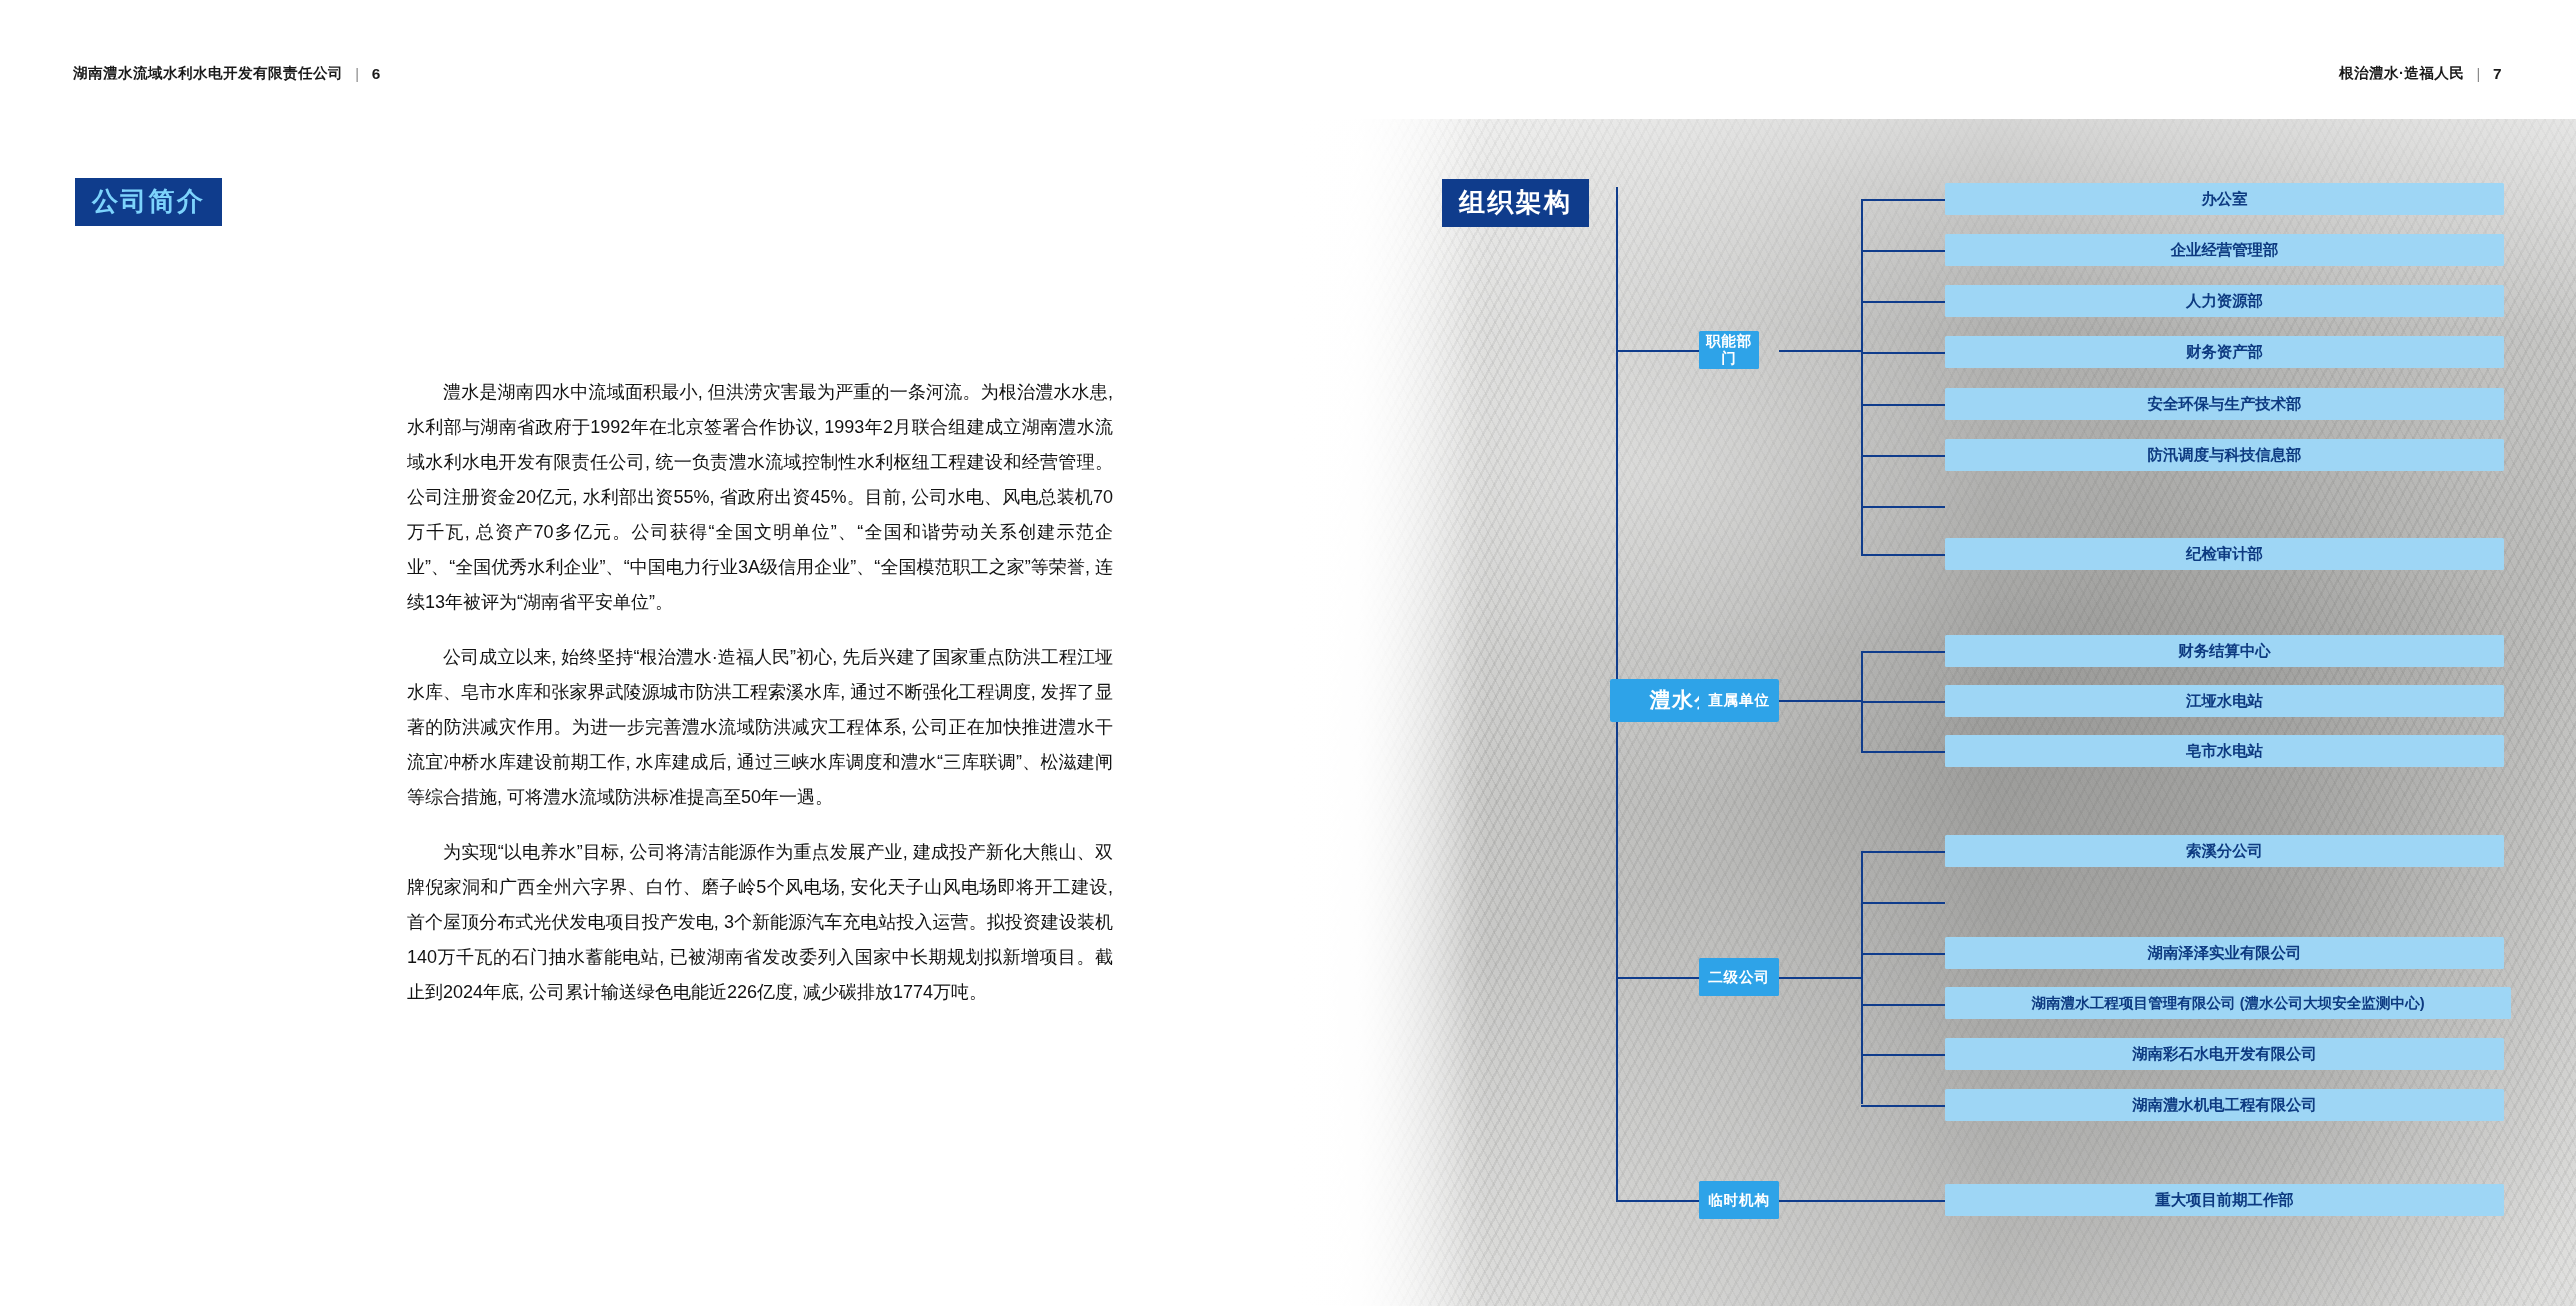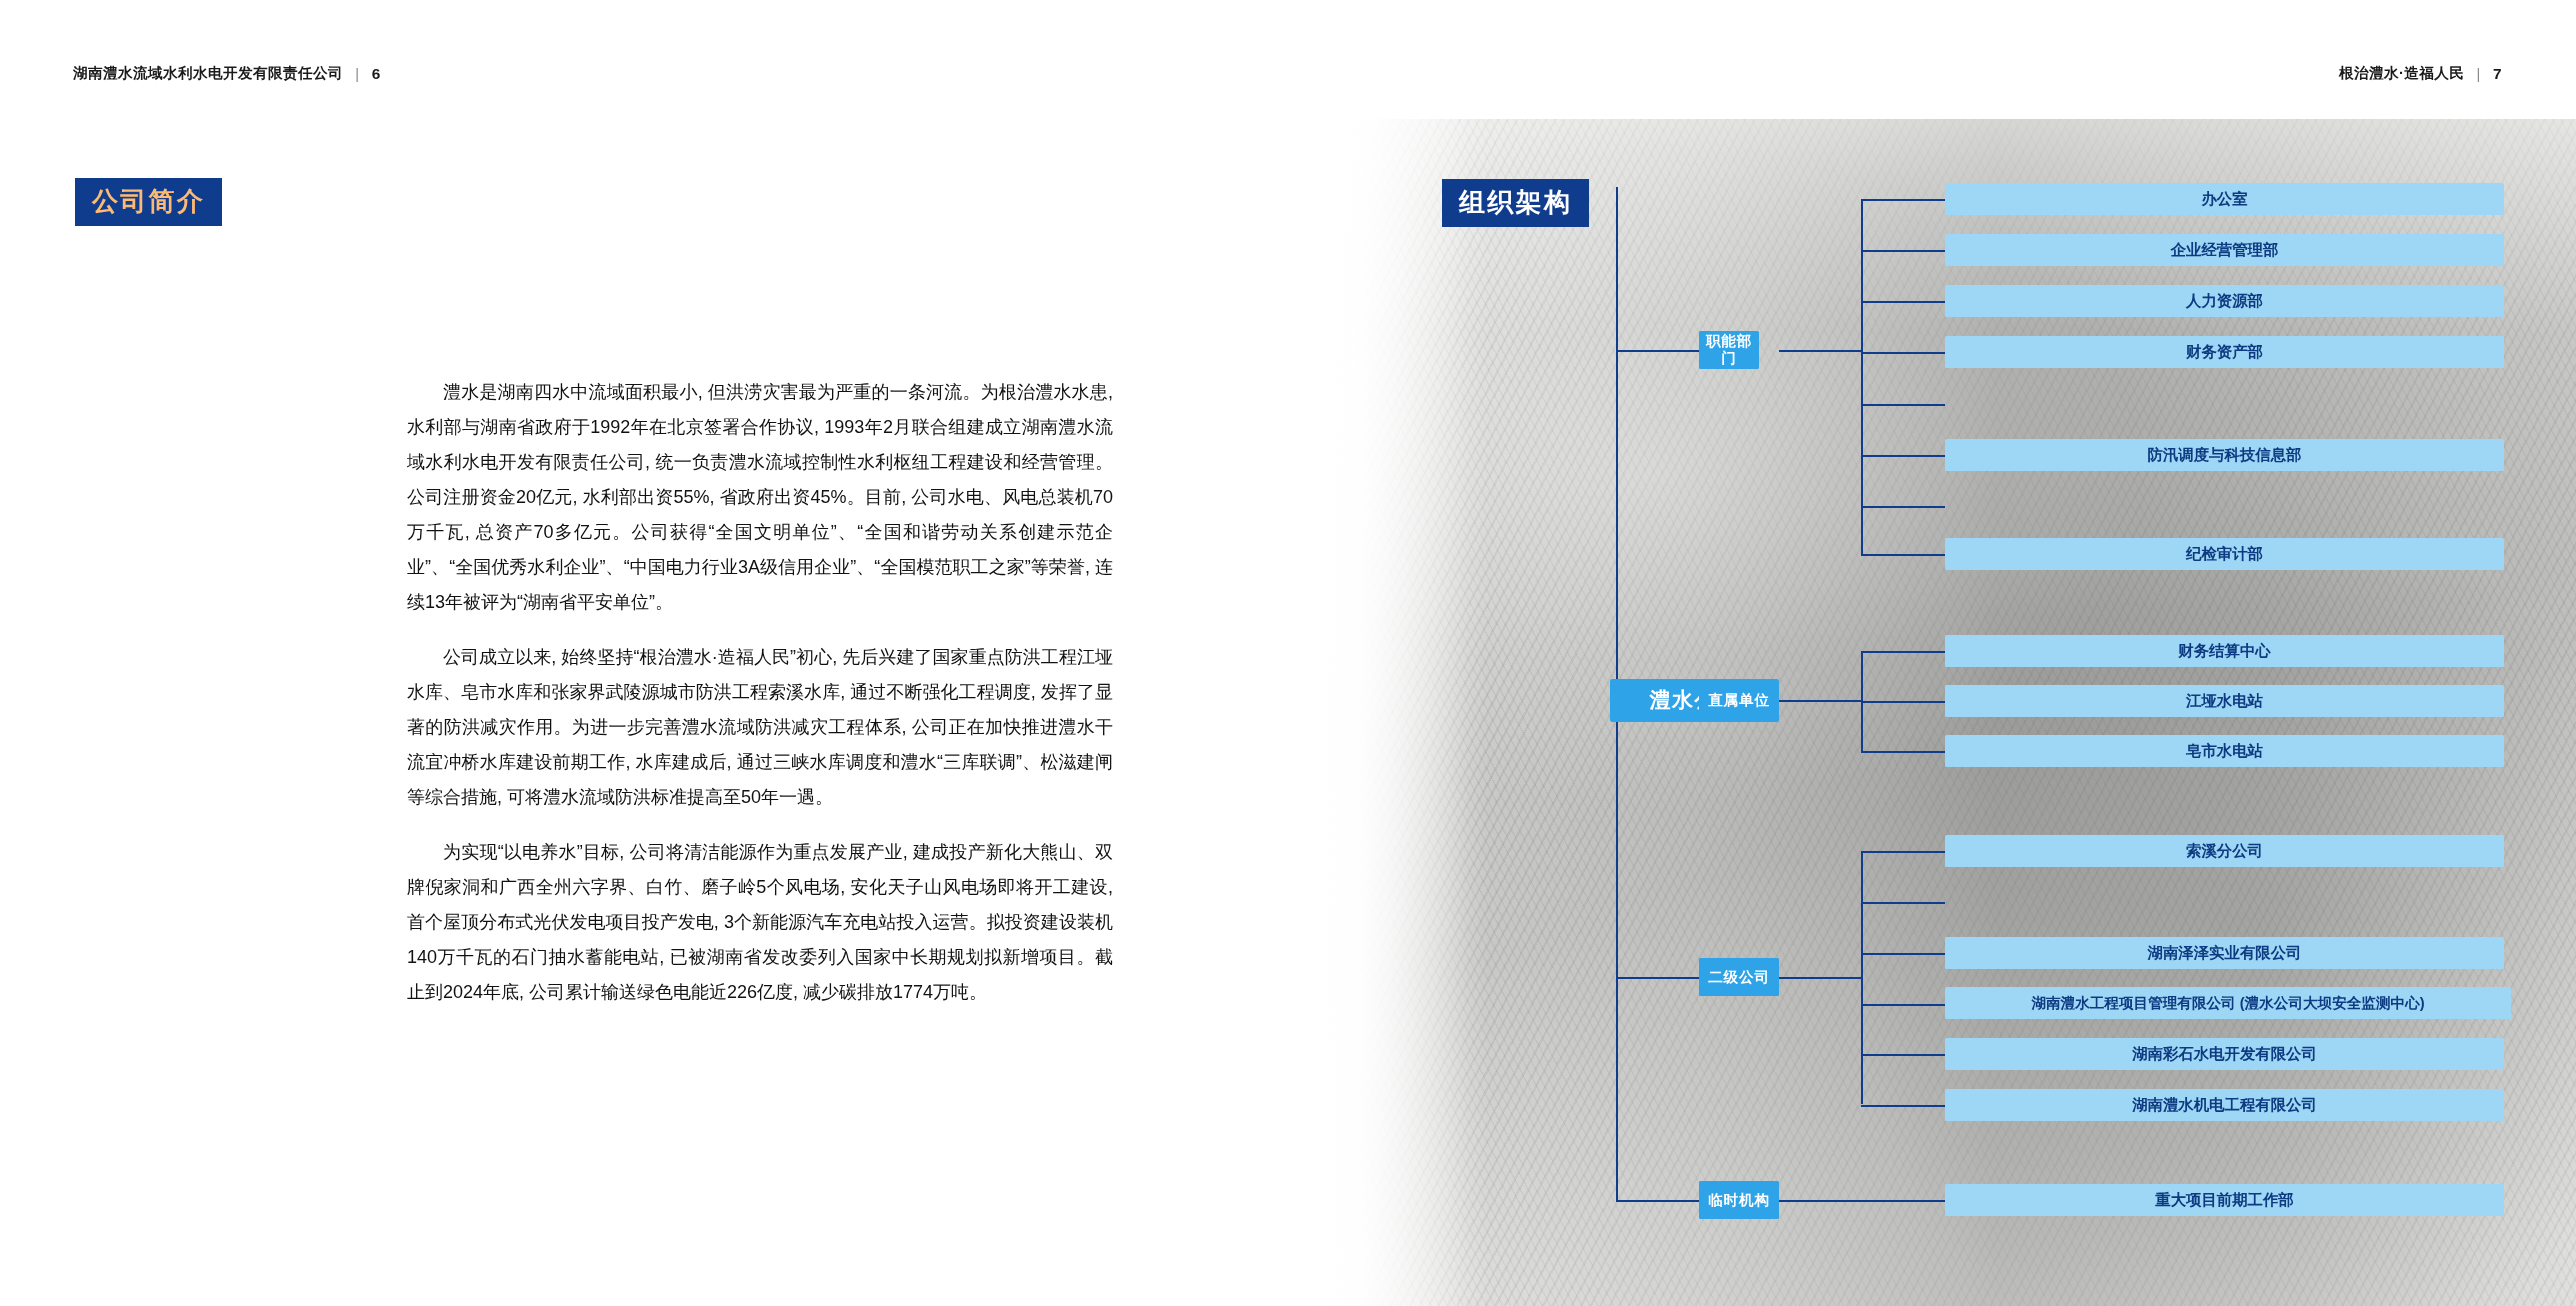--- a/index.html
+++ b/index.html
@@ -43,21 +43,21 @@
   }
   .header-left .pnum {
     font-size: 15.4px;
     font-weight: bold;
   }
   .title-badge {
     position: absolute;
     left: 75px;
     top: 178px;
     background: #0f3c8c;
-    color: #fdba74;
+    color: #7dd3fc;
     font-size: 26px;
     font-weight: bold;
     letter-spacing: 2.3px;
     padding: 10px 17px 11.5px 17px;
     line-height: 1;
   }
   .body-text {
     position: absolute;
     left: 407px;
     top: 375px;
@@ -260,20 +260,21 @@
 
       <div class="node node-group" style="left:411px; top:331px; width:60px; height:38px;">职能部门</div>
       <div class="node node-group" style="left:411px; top:681px; width:80px; height:38px;">直属单位</div>
       <div class="node node-group" style="left:411px; top:958px; width:80px; height:38px;">二级公司</div>
       <div class="node node-group" style="left:411px; top:1181px; width:80px; height:38px;">临时机构</div>
 
       <div class="node node-leaf" style="left:657px; top:183px; width:559px; height:32px;">办公室</div>
       <div class="node node-leaf" style="left:657px; top:234px; width:559px; height:32px;">企业经营管理部</div>
       <div class="node node-leaf" style="left:657px; top:285px; width:559px; height:32px;">人力资源部</div>
       <div class="node node-leaf" style="left:657px; top:336px; width:559px; height:32px;">财务资产部</div>
+      <div class="node node-leaf" style="left:657px; top:388px; width:559px; height:32px;">安全环保与生产技术部</div>
       <div class="node node-leaf" style="left:657px; top:439px; width:559px; height:32px;">防汛调度与科技信息部</div>
       <div class="node node-leaf" style="left:657px; top:538px; width:559px; height:32px;">纪检审计部</div>
 
       <div class="node node-leaf" style="left:657px; top:635px; width:559px; height:32px;">财务结算中心</div>
       <div class="node node-leaf" style="left:657px; top:685px; width:559px; height:32px;">江垭水电站</div>
       <div class="node node-leaf" style="left:657px; top:735px; width:559px; height:32px;">皂市水电站</div>
 
       <div class="node node-leaf" style="left:657px; top:835px; width:559px; height:32px;">索溪分公司</div>
       <div class="node node-leaf" style="left:657px; top:937px; width:559px; height:32px;">湖南泽泽实业有限公司</div>
       <div class="node node-leaf" style="left:657px; top:987px; width:566px; height:32px; font-size:14.6px;">湖南澧水工程项目管理有限公司 (澧水公司大坝安全监测中心)</div>

